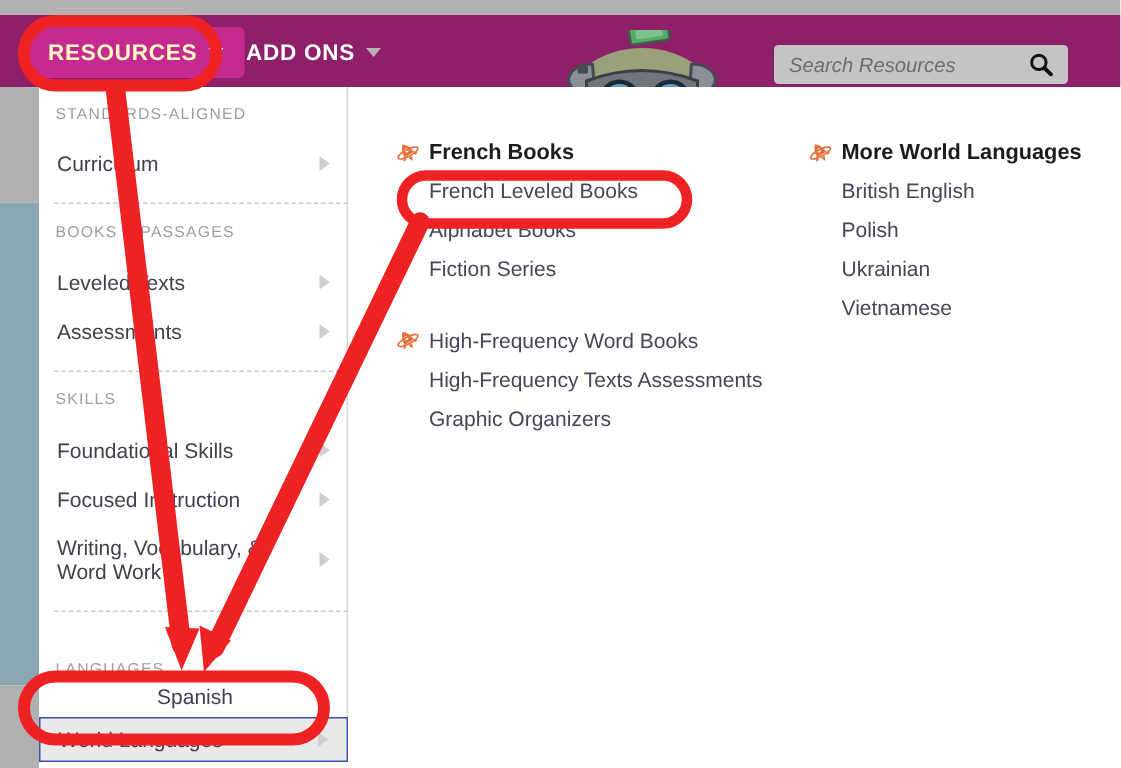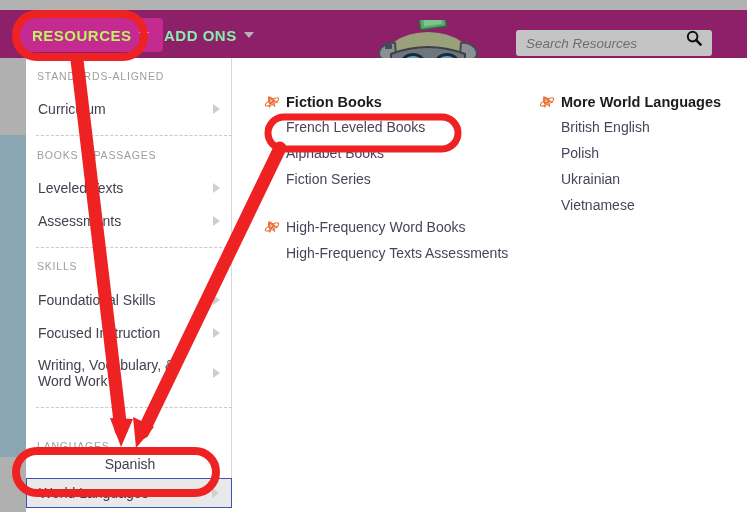--- a/index.html
+++ b/index.html
@@ -25,37 +25,37 @@
     height:34px;padding:0 14px;
     border-radius:4px;
     box-sizing:border-box;
     cursor:pointer;
   }
   .nav-btn .lbl{
     font-size:15px;font-weight:bold;letter-spacing:.5px;
     white-space:nowrap;
   }
   #nav-resources{left:18px;top:8px;background:#c42a8f;}
-  #nav-resources .lbl{color:#bef264;}
+  #nav-resources .lbl{color:#fef9c3;}
   #nav-addons{left:150px;top:8px;background:transparent;}
-  #nav-addons .lbl{color:#86efac;}
+  #nav-addons .lbl{color:#ffffff;}
   .caret{
     width:0;height:0;border-left:5px solid transparent;border-right:5px solid transparent;
     border-top:6px solid currentColor;display:inline-block;
   }
   #nav-resources .caret{color:#ffffff;}
   #nav-addons .caret{color:#b9b1b6;}
 
   
   .mascot{position:absolute;left:373px;top:10px;width:110px;height:48px;overflow:hidden;}
 
   
   .search-box{
     position:absolute;left:516px;top:20px;width:196px;height:26px;
-    background:#c4c4c4;border-radius:3px;display:flex;
+    background:#c4c4c4;border-radius:3px;display:flex;align-items:center;
     box-sizing:border-box;padding:0 10px;cursor:text;
   }
   .search-box input{
     flex:1;border:none;outline:none;background:transparent;
     font-family:"Liberation Sans", sans-serif;
     font-size:13.5px;font-style:italic;color:#6d6d6d;
     padding:0;min-width:0;
   }
   .search-box input::placeholder{color:#6d6d6d;opacity:1;font-style:italic;}
   .search-icon{width:16px;height:16px;flex:0 0 auto;}
@@ -233,41 +233,42 @@
             <svg viewBox="0 0 16 16" width="16" height="16" class="rocket">
               <g transform="rotate(-32 8 8)">
                 <path d="M8 1.2 c2.4 2 3.5 5 3.5 8.2 l-7 0 C4.5 6.2 5.6 3.2 8 1.2z" fill="#e8703a"></path>
                 <path d="M4.6 8.4 L2.4 11.4 l2.3 0 z" fill="#e8703a"></path>
                 <path d="M11.4 8.4 L13.6 11.4 l-2.3 0 z" fill="#e8703a"></path>
                 <path d="M6.6 11 l2.8 0 l-1.4 3.2 z" fill="#e8703a"></path>
                 <circle cx="8" cy="6" r="1.35" fill="#ffffff"></circle>
               </g>
               <ellipse cx="8" cy="8" rx="7.4" ry="2.3" transform="rotate(-28 8 8)" fill="none" stroke="#e8703a" stroke-width="1.1"></ellipse>
             </svg>
-            <span>Fiction Books</span>
+            <span>French Books</span>
           </div>
           <a class="lnk">French Leveled Books</a>
           <a class="lnk">Alphabet Books</a>
           <a class="lnk">Fiction Series</a>
         </div>
         <div style="margin-top: 22px;">
           <a class="lnk with-icon">
             <svg viewBox="0 0 16 16" width="16" height="16" class="rocket">
               <g transform="rotate(-32 8 8)">
                 <path d="M8 1.2 c2.4 2 3.5 5 3.5 8.2 l-7 0 C4.5 6.2 5.6 3.2 8 1.2z" fill="#e8703a"></path>
                 <path d="M4.6 8.4 L2.4 11.4 l2.3 0 z" fill="#e8703a"></path>
                 <path d="M11.4 8.4 L13.6 11.4 l-2.3 0 z" fill="#e8703a"></path>
                 <path d="M6.6 11 l2.8 0 l-1.4 3.2 z" fill="#e8703a"></path>
                 <circle cx="8" cy="6" r="1.35" fill="#ffffff"></circle>
               </g>
               <ellipse cx="8" cy="8" rx="7.4" ry="2.3" transform="rotate(-28 8 8)" fill="none" stroke="#e8703a" stroke-width="1.1"></ellipse>
             </svg>
             <span class="t">High-Frequency Word Books</span>
           </a>
           <a class="lnk">High-Frequency Texts Assessments</a>
+          <a class="lnk">Graphic Organizers</a>
         </div>
       </div>
     <div class="col col-right" id="col-right">
         <div style="margin-top: 36px;">
           <div class="grp-title">
             <svg viewBox="0 0 16 16" width="16" height="16" class="rocket">
               <g transform="rotate(-32 8 8)">
                 <path d="M8 1.2 c2.4 2 3.5 5 3.5 8.2 l-7 0 C4.5 6.2 5.6 3.2 8 1.2z" fill="#e8703a"></path>
                 <path d="M4.6 8.4 L2.4 11.4 l2.3 0 z" fill="#e8703a"></path>
                 <path d="M11.4 8.4 L13.6 11.4 l-2.3 0 z" fill="#e8703a"></path>

